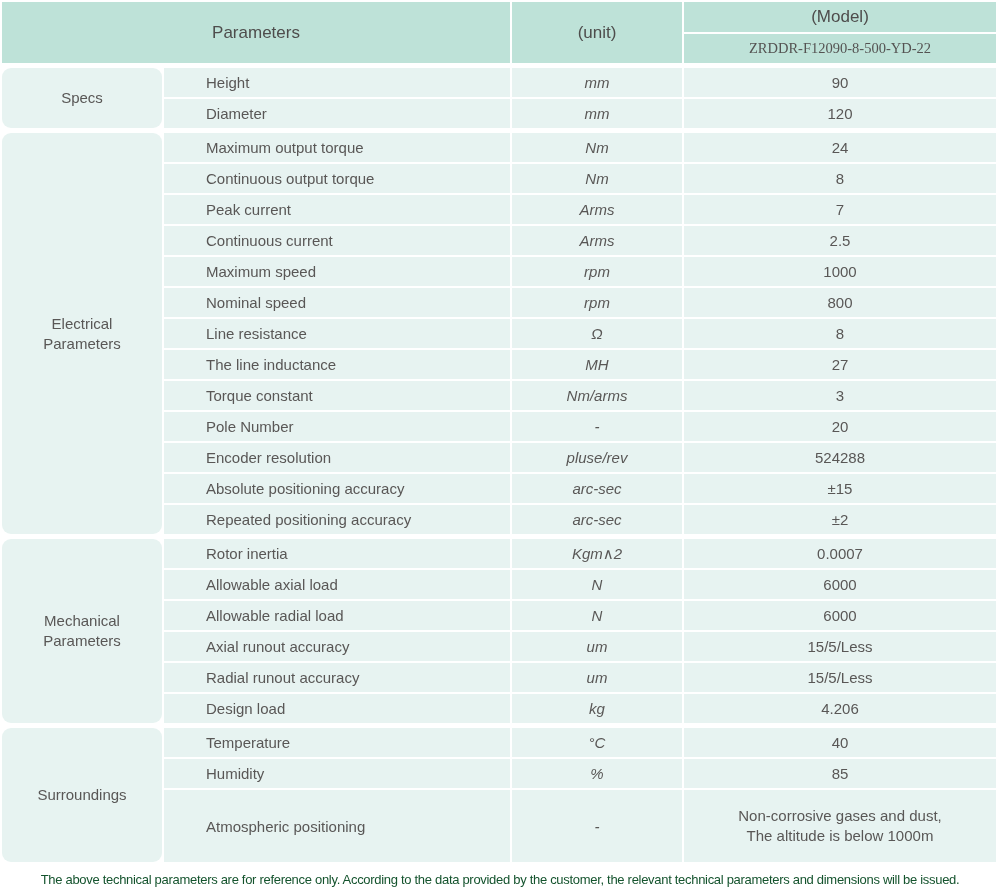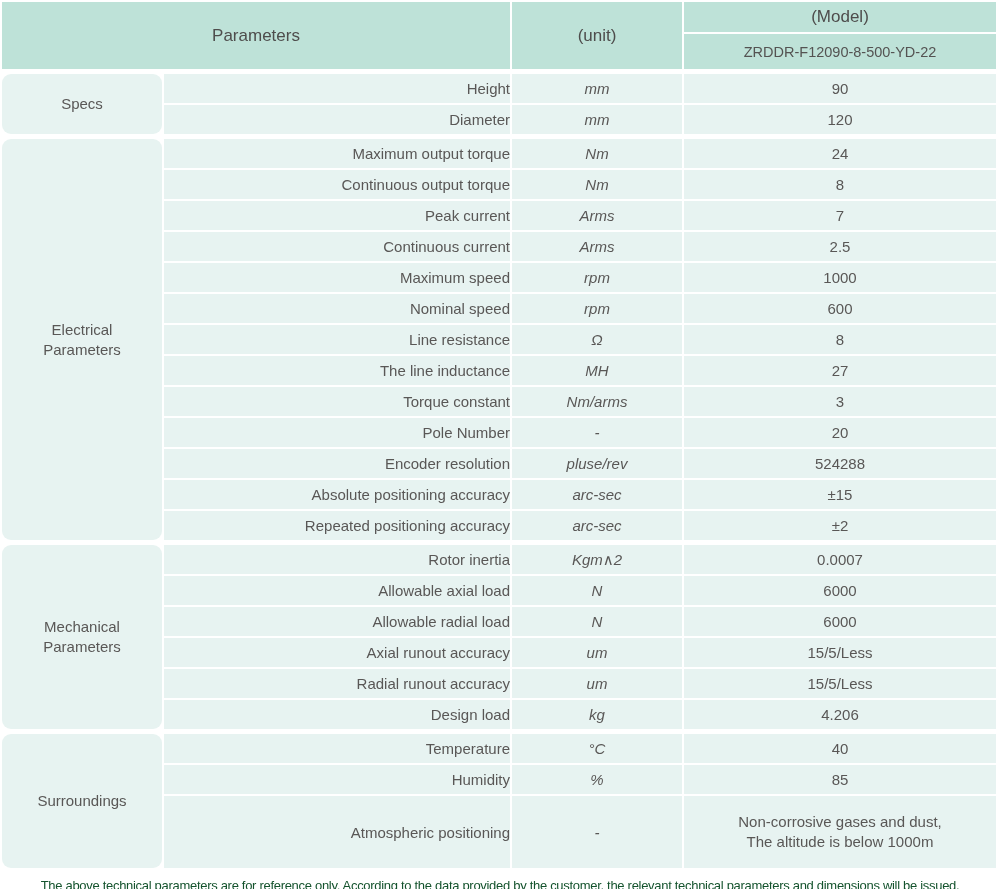--- a/index.html
+++ b/index.html
@@ -17,43 +17,43 @@
   }
   .spec-table td{
     background:#e7f3f1;
     font-size:15px;
     height:29px;
     padding:0;
     vertical-align:middle;
     overflow:hidden;
   }
   tr.h1 td{height:30px;}
-  tr.h2 td{height:35px;}
+  tr.h2 td{height:29px;font-family:Liberation Serif, serif;}
   td.hdr{
     background:#bee2d8;
     text-align:center;
     font-size:17px;
     color:#4e4d4c;
   }
   td.model-num{
     font-size:14.5px;
     color:#545352;
   }
   td.group{
     text-align:center;
     line-height:20px;
     border-radius:9px;
   }
   td.group span{
     display:inline-block;
     max-width:100px;
   }
   td.param{
-    text-align:right;
-    padding-left:22px;
+    text-align:left;
+    padding-left:42px;
   }
   td.unit{text-align:center;font-style:italic;}
   td.value{
     text-align:center;
     white-space:pre-line;
     line-height:20px;
   }
   tr.tall td{height:72px;}
   tr.gap td{
     background:transparent;
@@ -134,21 +134,21 @@
     <td class="value">2.5</td>
   </tr>
   <tr>
     <td class="param">Maximum speed</td>
     <td class="unit">rpm</td>
     <td class="value">1000</td>
   </tr>
   <tr>
     <td class="param">Nominal speed</td>
     <td class="unit">rpm</td>
-    <td class="value">600</td>
+    <td class="value">800</td>
   </tr>
   <tr>
     <td class="param">Line resistance</td>
     <td class="unit">Ω</td>
     <td class="value">8</td>
   </tr>
   <tr>
     <td class="param">The line inductance</td>
     <td class="unit">MH</td>
     <td class="value">27</td>

